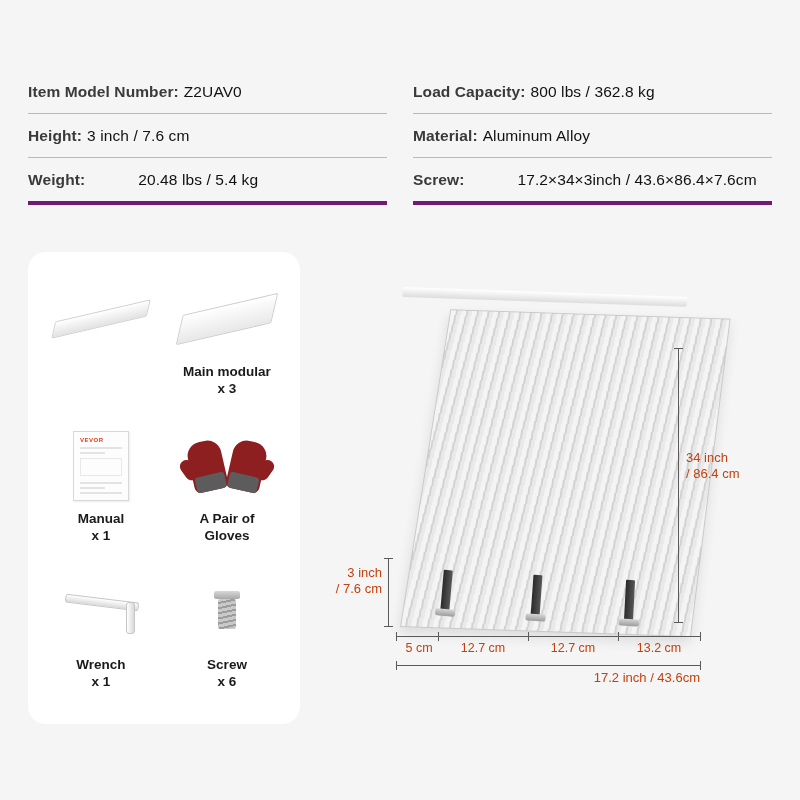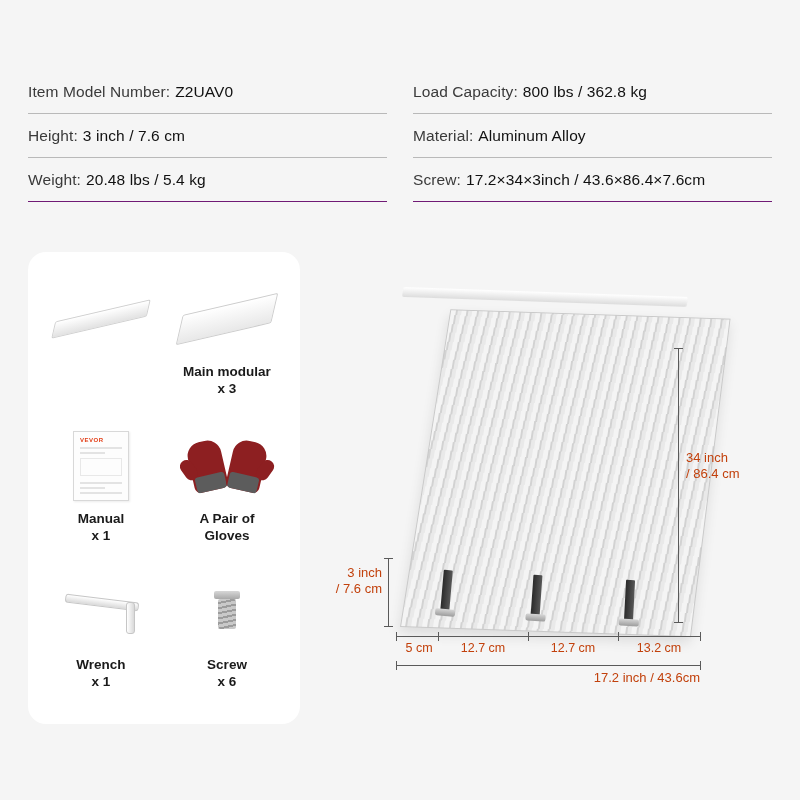--- a/index.html
+++ b/index.html
@@ -32,24 +32,24 @@
   }
   .spec-row {
     height: 43px;
     display: flex;
     align-items: center;
     border-bottom: 1px solid #b9b9b9;
     font-size: 15.5px;
     white-space: nowrap;
     letter-spacing: 0.1px;
   }
-  .spec-row:last-child { border-bottom: 1px solid #701a75; }
+  .spec-row:last-child { border-bottom: 4px solid #701a75; gap: 48px; }
   .spec-label {
     color: #3a3a3a;
-    font-weight: 400;
+    font-weight: 700;
   }
   .spec-value {
     color: #111;
     font-weight: normal;
     margin-left: 5px;
   }
 
   
   .card {
     position: absolute;

